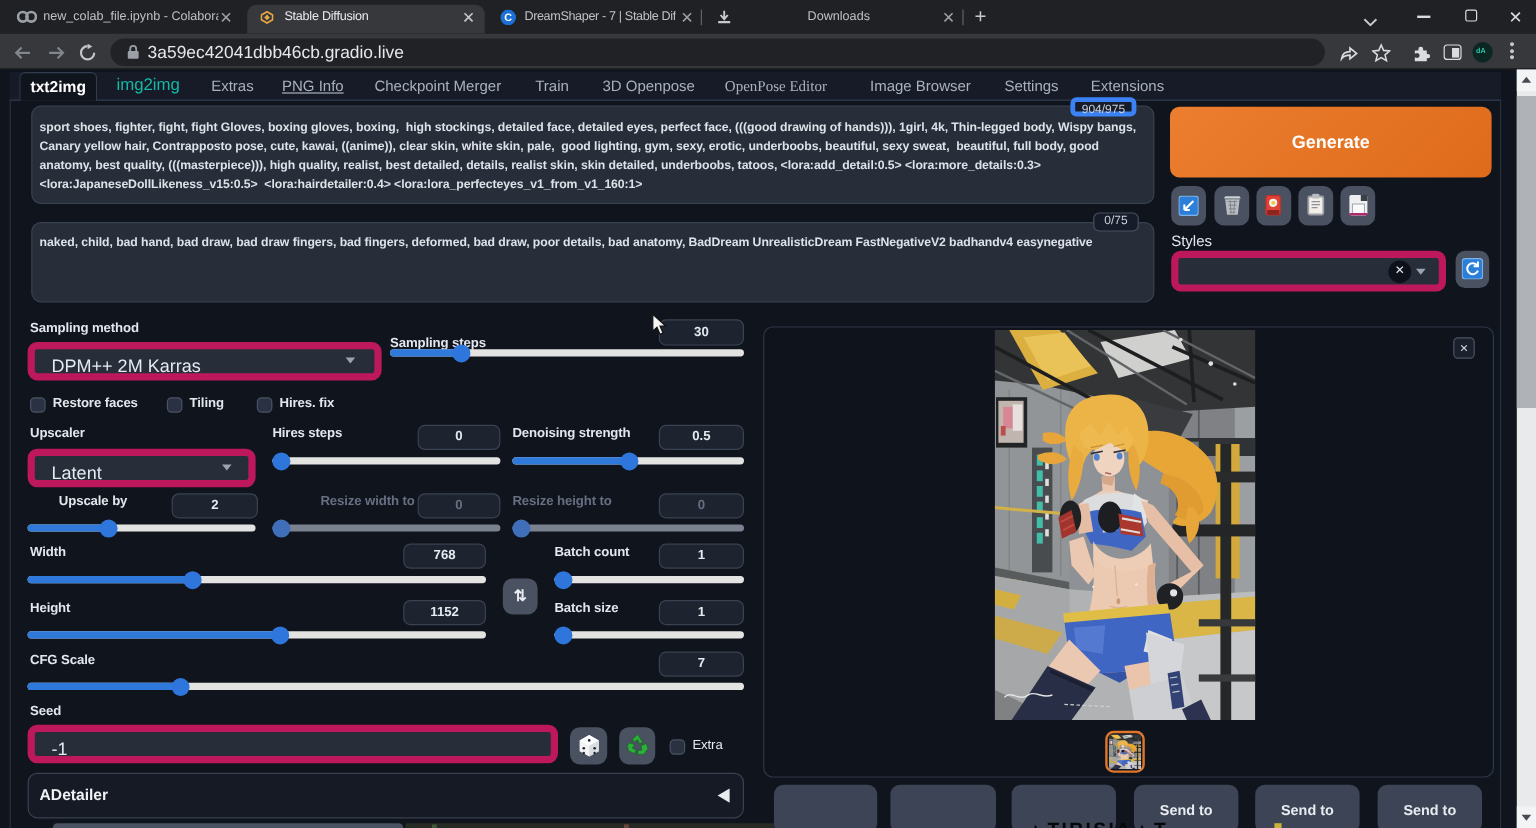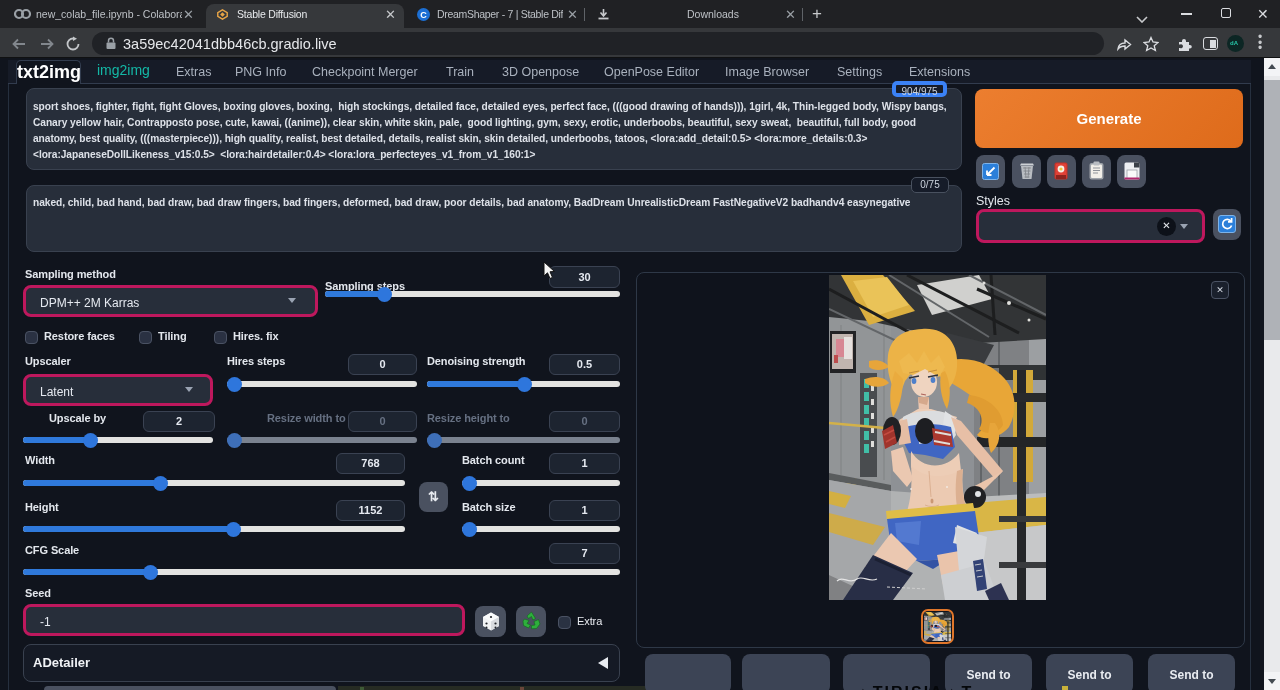--- a/index.html
+++ b/index.html
@@ -2,21 +2,21 @@
 <html><head>
 <meta charset="utf-8">
 <style>
 *{margin:0;padding:0;box-sizing:border-box;}
 html,body{width:1280px;height:690px;overflow:hidden;background:#10141D;}
 body{font-family:"Liberation Sans",sans-serif;position:relative;}
 .abs{position:absolute;}
 .lbl{position:absolute;font-size:11px;font-weight:600;color:#E3E7ED;letter-spacing:-0.1px;}
 .glbl{position:absolute;font-size:11px;font-weight:600;color:#667082;letter-spacing:-0.1px;}
 .num{position:absolute;background:#1D2430;border:1px solid #3A4252;border-radius:6px;color:#E5E9F0;font-size:11px;font-weight:600;text-align:center;}
-.dd{position:absolute;background:#272E3A;border:3px solid #be185d;border-radius:8px;color:#E5E9F0;font-size:12px;}
+.dd{position:absolute;background:#272E3A;border:6px solid #be185d;border-radius:8px;color:#E5E9F0;font-size:15px;}
 .track{position:absolute;height:6px;border-radius:3px;background:#E3E3E1;}
 .fill{position:absolute;height:6px;border-radius:3px;background:#2F79DB;}
 .thumb{position:absolute;width:15px;height:15px;border-radius:50%;background:#2E76DC;margin:-7.5px 0 0 -7.5px;}
 .cb{position:absolute;width:13px;height:13px;border-radius:4px;background:#2A3142;border:1px solid #4A5263;}
 .btn{position:absolute;background:#4A5160;border-radius:8px;}
 .caret{position:absolute;width:0;height:0;border-left:4px solid transparent;border-right:4px solid transparent;border-top:5px solid #9AA3B2;}
 </style>
 </head>
 <body>
 
@@ -44,21 +44,21 @@
     <text x="6.5" y="9.5" font-size="9" font-weight="bold" fill="#fff" text-anchor="middle" font-family="Liberation Sans">C</text>
   </svg>
 <div class="abs" style="left:437px;top:8px;width:126px;color:#BDC1C6;font-size:10.5px;white-space:nowrap;overflow:hidden;letter-spacing:-0.3px;">DreamShaper - 7 | Stable Diffusio</div>
 <div class="abs" style="left:567px;top:7px;color:#9AA0A6;font-size:13px;">✕</div>
 <div class="abs" style="left:584px;top:8px;width:1px;height:13px;background:#5F6368;"></div>
 
 <svg class="abs" style="left:597px;top:8px;" width="13" height="13" viewBox="0 0 13 13">
     <path d="M6.5 1 L6.5 7 M3.5 4.5 L6.5 8 L9.5 4.5" stroke="#C7C9CC" stroke-width="1.6" fill="none"></path>
     <path d="M1.5 10.5 L11.5 10.5" stroke="#C7C9CC" stroke-width="1.8"></path>
   </svg>
-<div class="abs" style="left:639px;top:8px;color:#BDC1C6;font-size:10.5px;padding-left:48px;">Downloads</div>
+<div class="abs" style="left:625px;top:8px;color:#BDC1C6;font-size:10.5px;padding-left:48px;">Downloads</div>
 <div class="abs" style="left:785px;top:7px;color:#9AA0A6;font-size:13px;">✕</div>
 <div class="abs" style="left:802px;top:8px;width:1px;height:13px;background:#5F6368;"></div>
 <div class="abs" style="left:812px;top:4px;color:#C7C9CC;font-size:17px;font-weight:300;">+</div>
 
 <div class="abs" style="left:1136px;top:9px;width:10px;height:10px;"><svg width="12" height="8" viewBox="0 0 12 8">
       <path d="M1 2 L6 7 L11 2" stroke="#C7C9CC" stroke-width="1.6" fill="none"></path>
     </svg></div>
 <div class="abs" style="left:1181px;top:13px;width:11px;height:1.5px;background:#DADCE0;"></div>
 <div class="abs" style="left:1221px;top:8px;width:10px;height:10px;border:1.5px solid #DADCE0;border-radius:2px;"></div>
 <div class="abs" style="left:1257px;top:6px;color:#DADCE0;font-size:14px;">✕</div>
@@ -90,28 +90,28 @@
   </svg>
 <div class="abs" style="left:1203px;top:37px;width:15px;height:13px;border:1.5px solid #DADCE0;border-radius:3px;"></div>
 <div class="abs" style="left:1210px;top:39.5px;width:6px;height:8px;background:#DADCE0;"></div>
 <div class="abs" style="left:1227px;top:35px;width:17px;height:17px;border-radius:50%;background:#0C2624;"></div>
 <div class="abs" style="left:1230px;top:40px;color:#27C6A8;font-size:6px;font-weight:700;">dA</div>
 <div class="abs" style="left:1258px;top:35px;color:#C7C9CC;font-size:12px;letter-spacing:0;line-height:5.5px;">•<br>•<br>•</div>
 
 <div class="abs" style="left:8px;top:60px;width:1243px;height:24px;background:#161B27;border-bottom:1px solid #323C4E;"></div>
 <div class="abs" style="left:8px;top:84px;width:1px;height:606px;background:#26303F;"></div>
 <div class="abs" style="left:1250px;top:84px;width:1px;height:606px;background:#26303F;"></div>
-<div class="abs" style="left:16px;top:60px;width:65px;height:24px;background:#10141D;border:1px solid #323C4E;border-bottom:none;border-radius:5px 5px 0 0;color:#FFFFFF;font-size:18px;font-weight:700;text-align:center;line-height:23px;">txt2img</div>
+<div class="abs" style="left:16px;top:60px;width:65px;height:24px;background:#10141D;border:1px solid #323C4E;border-bottom:none;border-radius:5px 5px 0 0;color:#FFFFFF;font-size:13px;font-weight:700;text-align:center;line-height:23px;">txt2img</div>
 <div class="abs" style="left:97px;top:62px;color:#14b8a6;font-size:14px;">img2img</div>
 <div class="abs" style="left:176px;top:65px;color:#A9B1BD;font-size:12.5px;">Extras</div>
-<div class="abs" style="left:235px;top:65px;color:#A9B1BD;font-size:12.5px;">PNG Info</div>
+<div class="abs" style="left:235px;top:65px;color:#A9B1BD;font-size:12.5px;text-decoration:underline;">PNG Info</div>
 <div class="abs" style="left:312px;top:65px;color:#A9B1BD;font-size:12.5px;">Checkpoint Merger</div>
 <div class="abs" style="left:446px;top:65px;color:#A9B1BD;font-size:12.5px;">Train</div>
 <div class="abs" style="left:502px;top:65px;color:#A9B1BD;font-size:12.5px;">3D Openpose</div>
-<div class="abs" style="left:604px;top:65px;color:#A9B1BD;font-size:12.5px;">OpenPose Editor</div>
+<div class="abs" style="left:604px;top:65px;color:#A9B1BD;font-size:12.5px;font-family:Liberation Serif, serif;">OpenPose Editor</div>
 <div class="abs" style="left:725px;top:65px;color:#A9B1BD;font-size:12.5px;">Image Browser</div>
 <div class="abs" style="left:837px;top:65px;color:#A9B1BD;font-size:12.5px;">Settings</div>
 <div class="abs" style="left:909px;top:65px;color:#A9B1BD;font-size:12.5px;">Extensions</div>
 
 <div class="abs" style="left:26px;top:88px;width:936px;height:82px;background:#272E3A;border:1px solid #39414F;border-radius:8px;"></div>
 <div class="abs" style="left:892px;top:81px;width:55px;height:16px;background:#161C29;border:4px solid #3b82f6;border-radius:5px;color:#CBD2DC;font-size:10px;text-align:center;line-height:14px;">904/975</div>
 <div class="abs" style="left:33px;top:99px;width:920px;font-size:10.2px;font-weight:600;color:#DDE1E8;line-height:16px;letter-spacing:-0.05px;white-space:nowrap;">
 sport shoes, fighter, fight, fight Gloves, boxing gloves, boxing,&nbsp; high stockings, detailed face, detailed eyes, perfect face, (((good drawing of hands))), 1girl, 4k, Thin-legged body, Wispy bangs,<br>
 Canary yellow hair, Contrapposto pose, cute, kawai, ((anime)), clear skin, white skin, pale,&nbsp; good lighting, gym, sexy, erotic, underboobs, beautiful, sexy sweat,&nbsp; beautiful, full body, good<br>
 anatomy, best quality, (((masterpiece))), high quality, realist, best detailed, details, realist skin, skin detailed, underboobs, tatoos, &lt;lora:add_detail:0.5&gt; &lt;lora:more_details:0.3&gt;<br>

